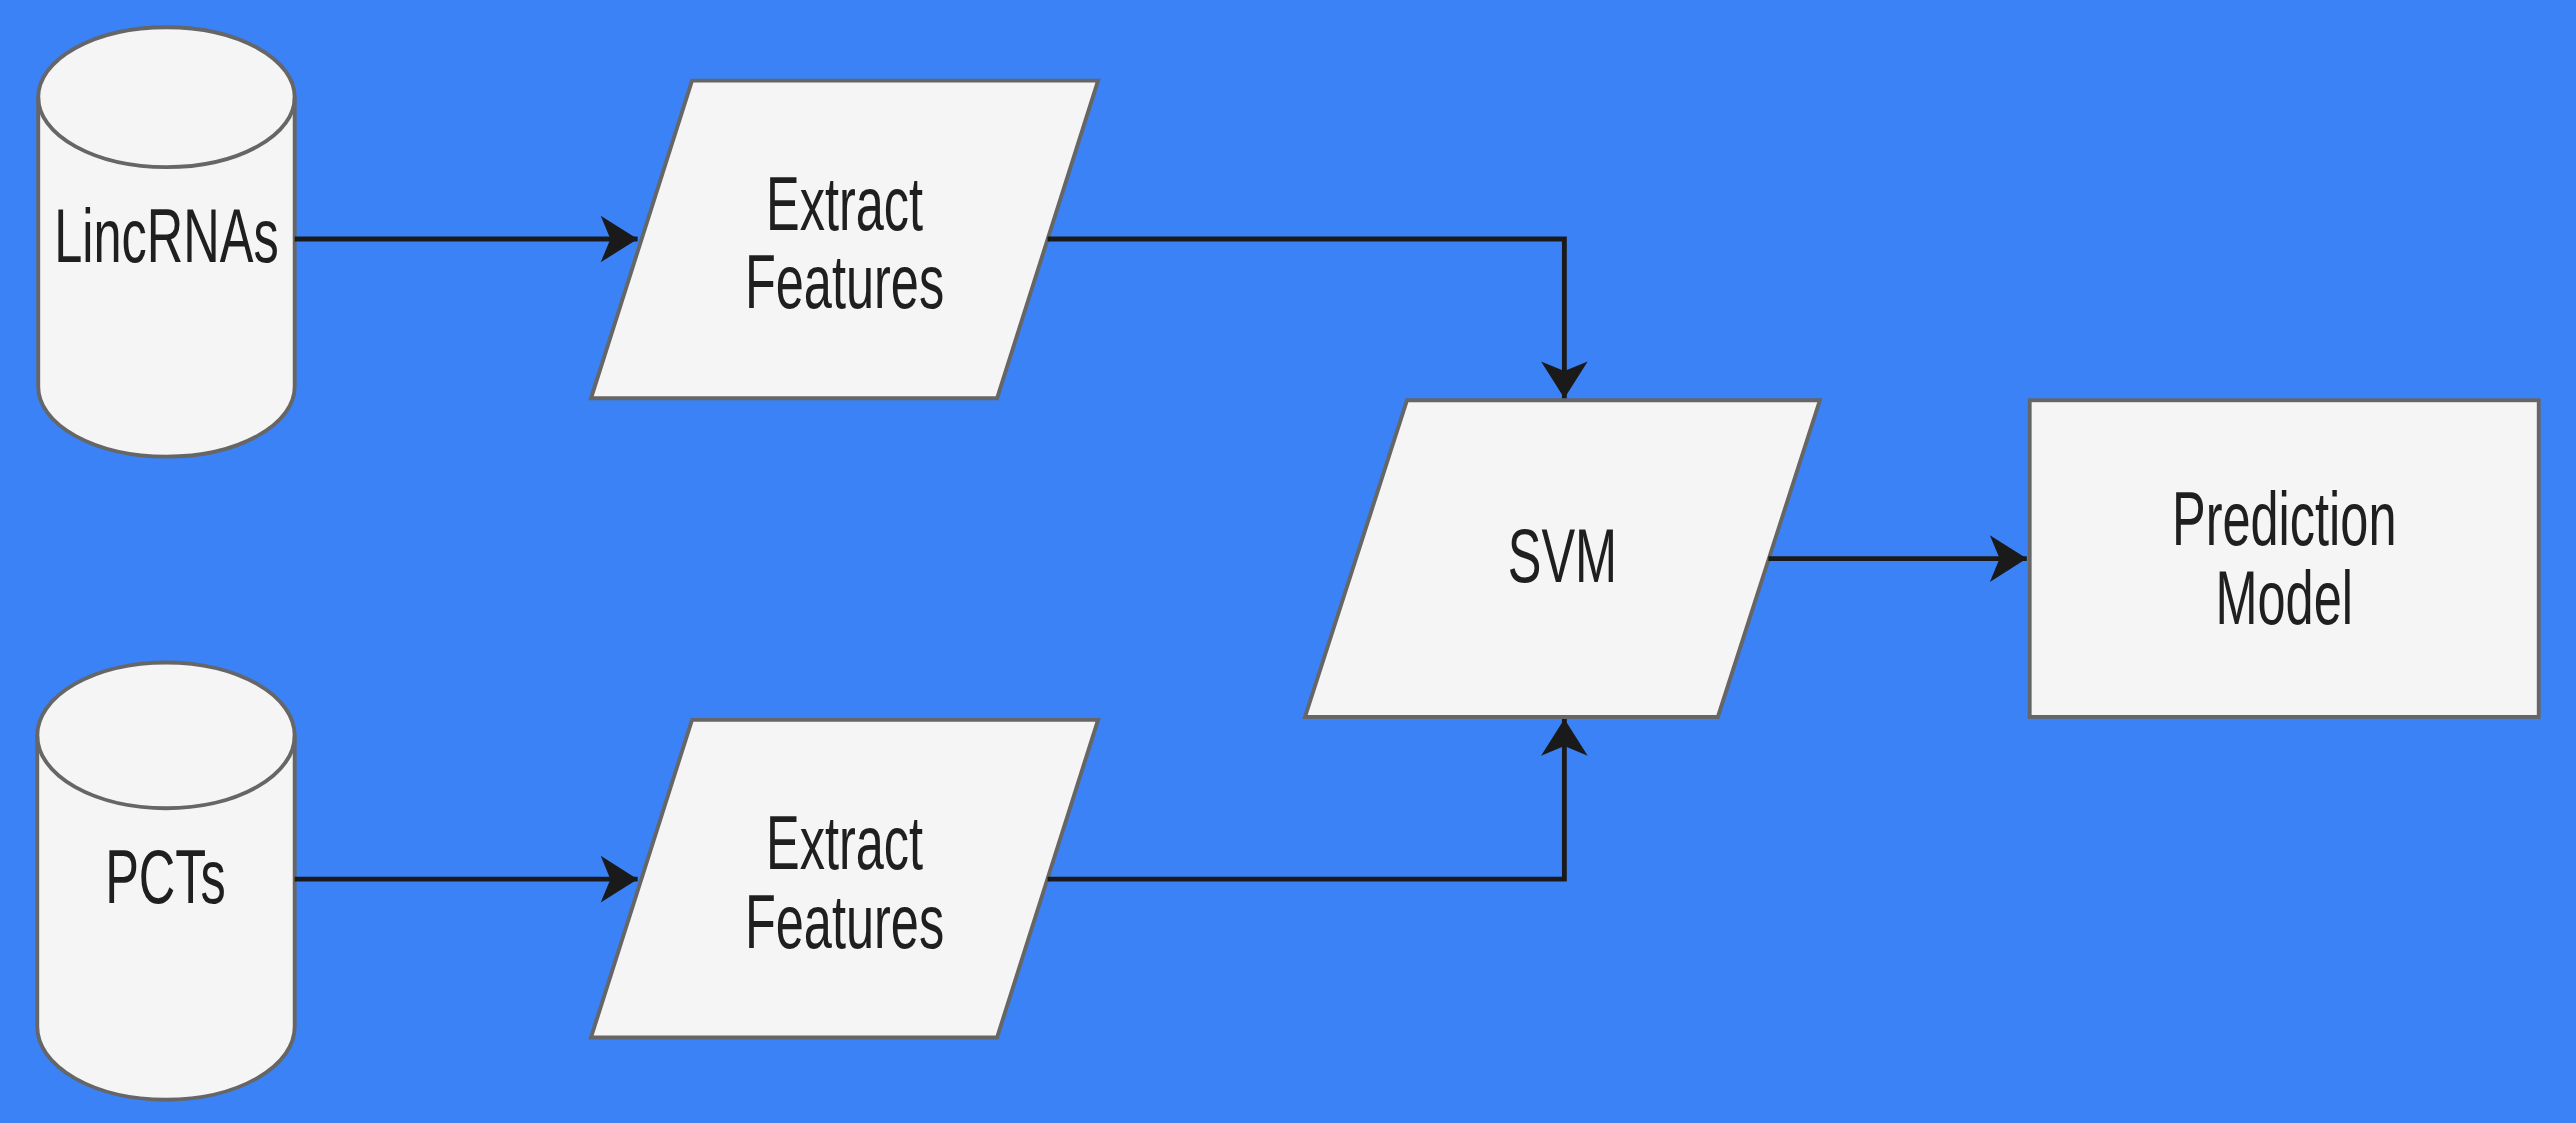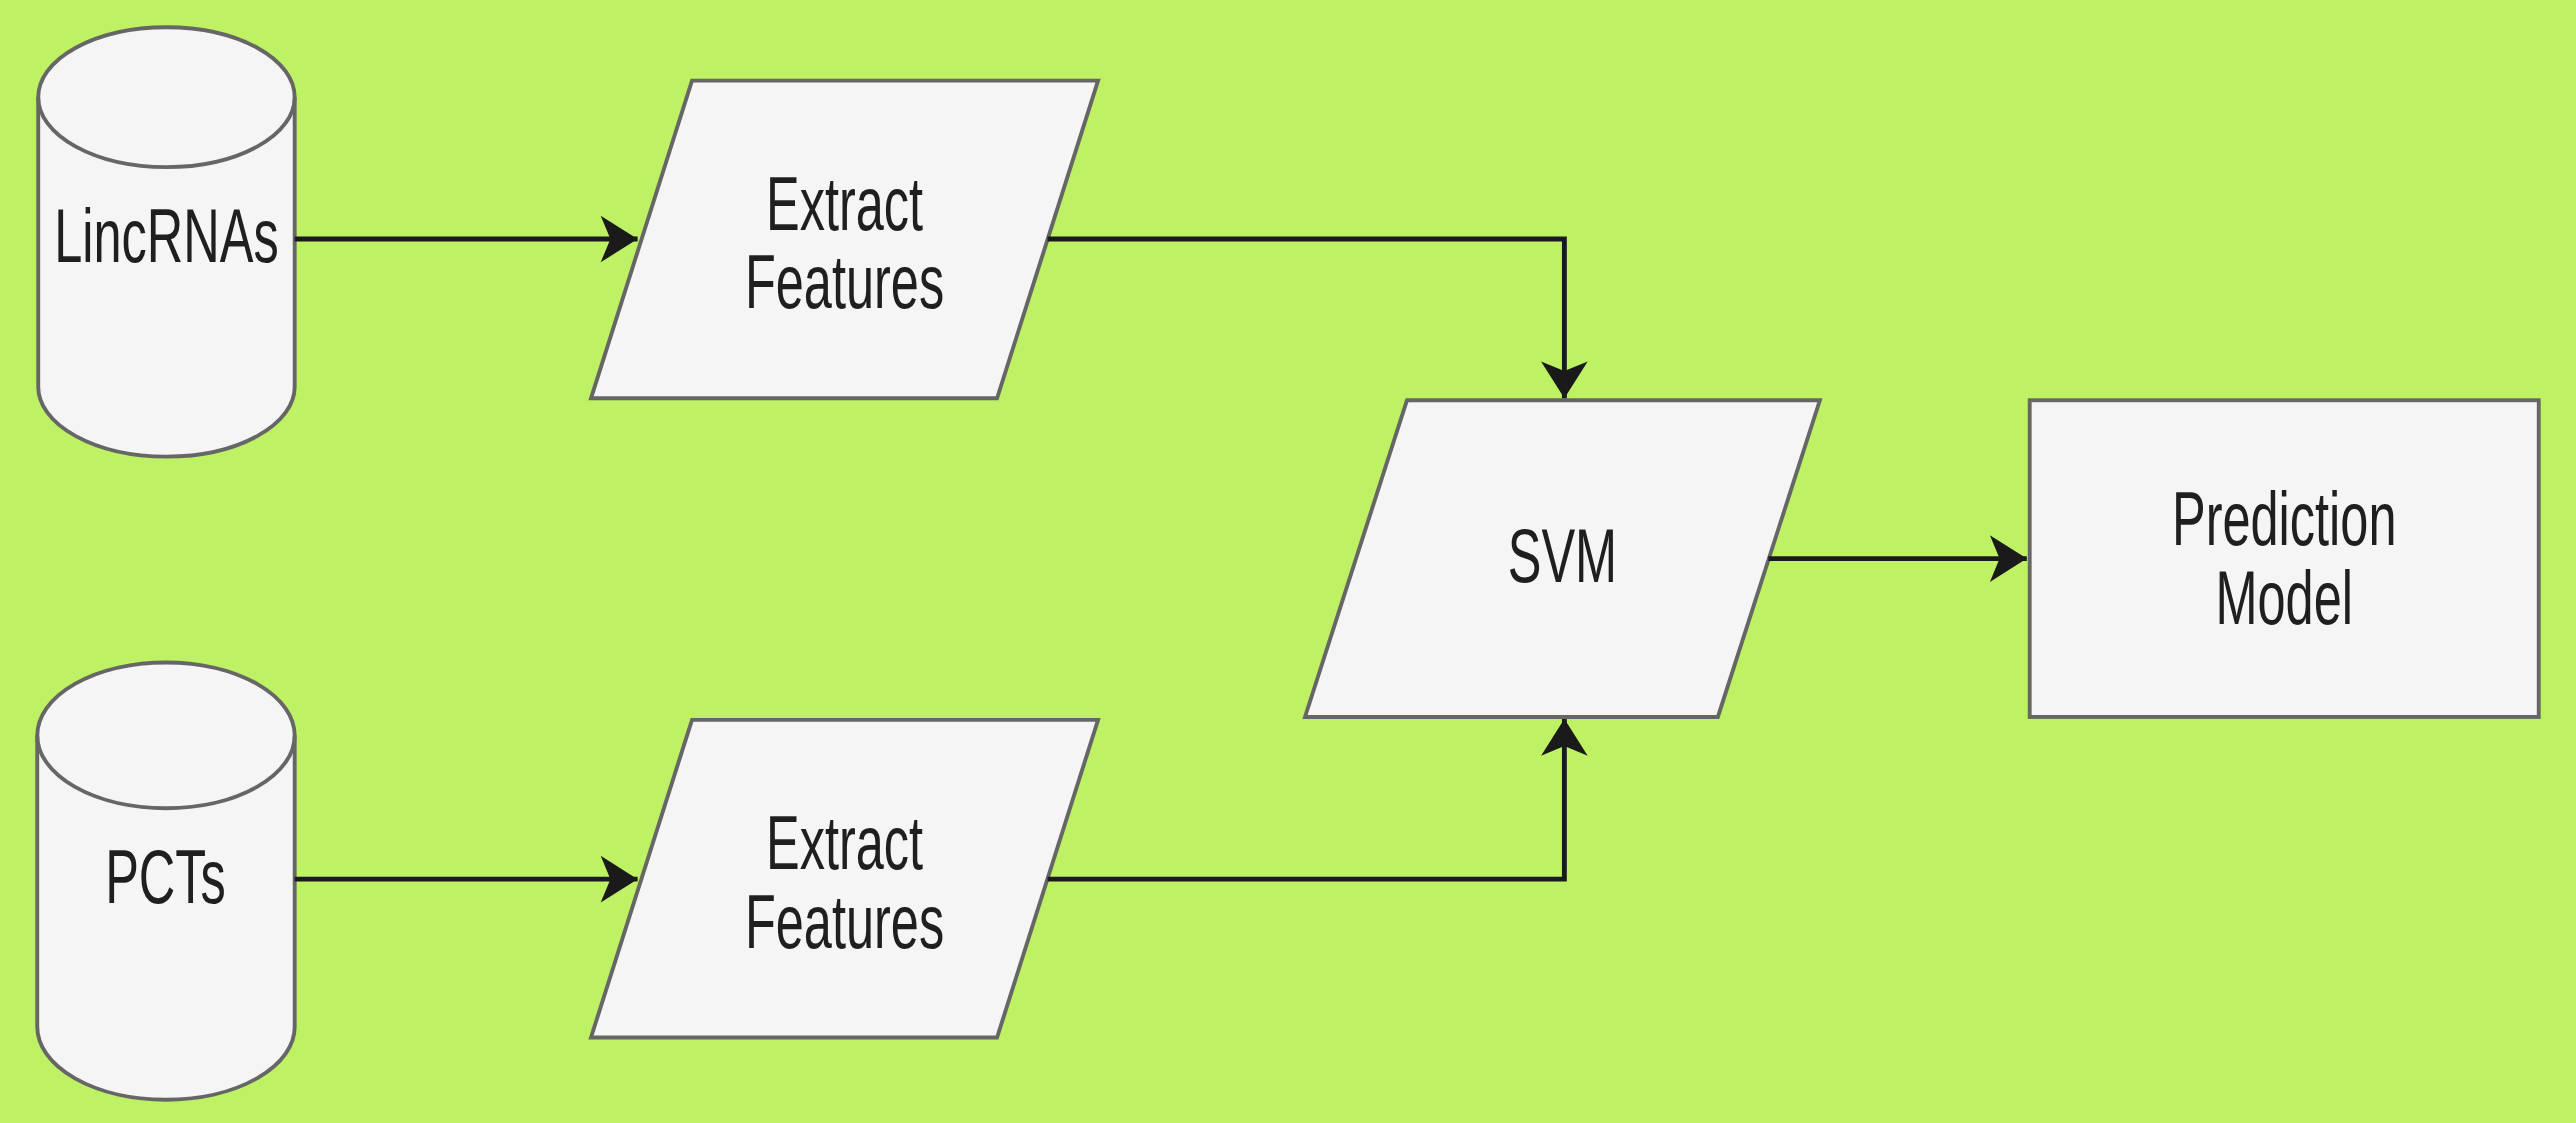--- a/index.html
+++ b/index.html
@@ -3,21 +3,21 @@
 <meta charset="utf-8">
 <style>
   html, body {
     margin: 0;
     padding: 0;
     background: #ffffff;
   }
   .canvas {
     width: 2576px;
     height: 1123px;
-    background: #bef264;
+    background: #3b82f6;
     overflow: hidden;
   }
   svg {
     display: block;
   }
   text {
     font-family: "Liberation Sans", "DejaVu Sans", sans-serif;
     font-weight: normal;
   }
 </style>

